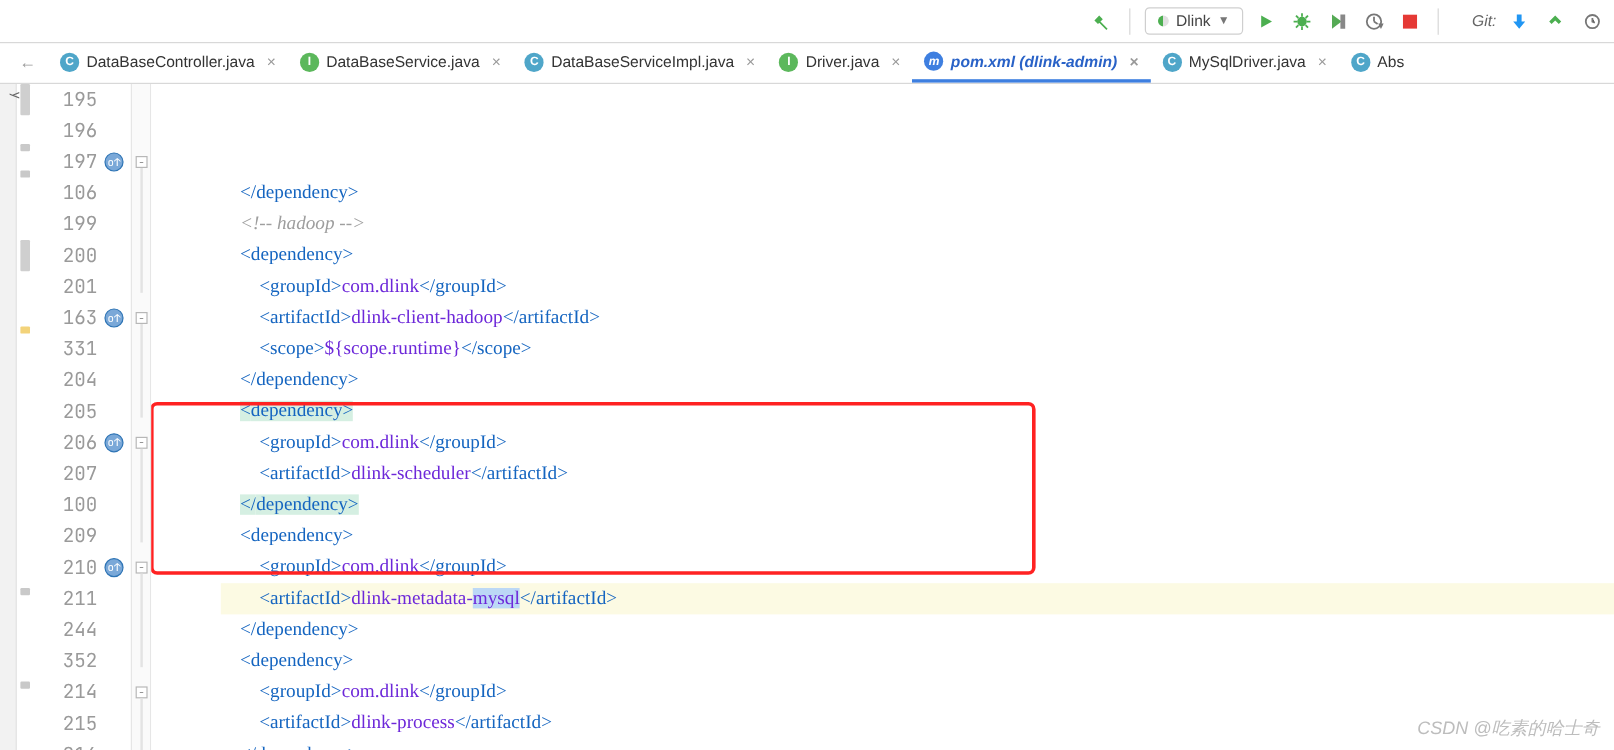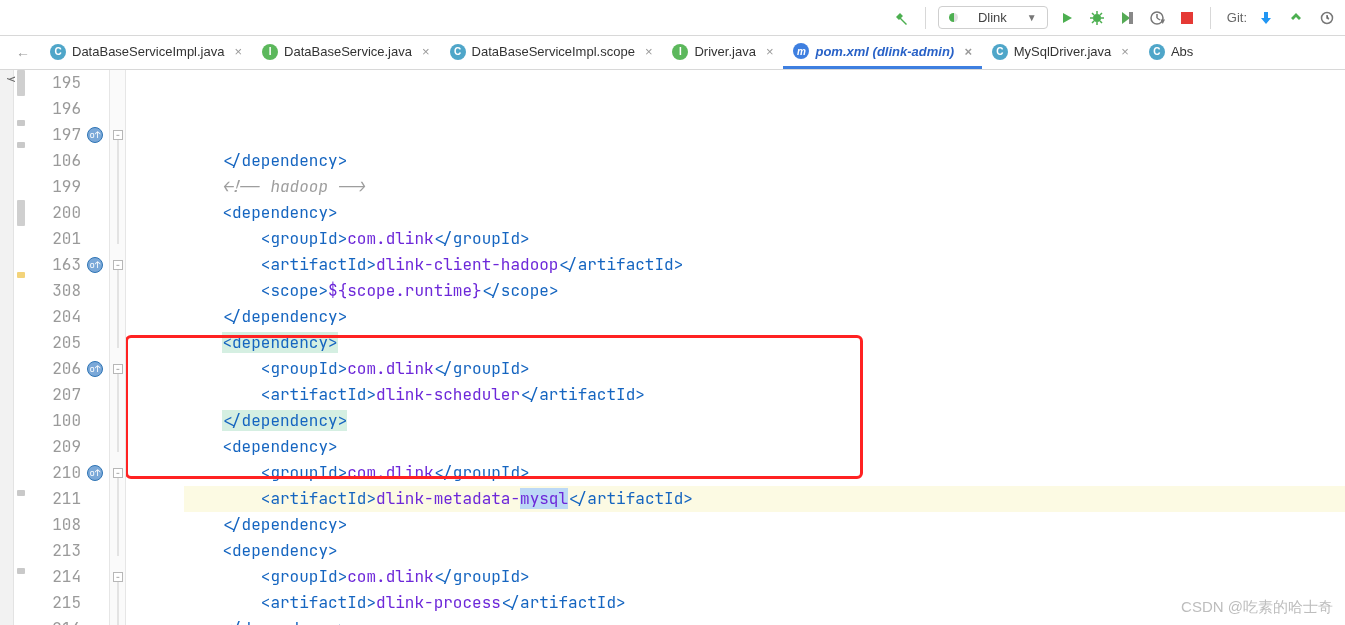--- a/index.html
+++ b/index.html
@@ -20,32 +20,32 @@
     display: flex;
     justify-content: flex-end;
     align-items: center;
     border-bottom: 1px solid #d8d8d8;
     padding: 0 8px;
     gap: 8px;
   }
   .toolbar .sep { width:1px; height:22px; background:#d8d8d8; margin:0 4px; }
   .toolbar .icon { display:inline-flex; align-items:center; justify-content:center; width:22px; height:22px; color:#6b6b6b; cursor:pointer; }
   .run-cfg {
-    display:flex; align-items:center; gap:20px;
+    display:flex; align-items:center; gap:6px;
     border:1px solid #cfcfcf; border-radius:4px;
     padding:3px 10px; cursor:pointer;
   }
   .run-cfg .half { width:9px; height:9px; border-radius:50%;
     background: linear-gradient(90deg,#4caf50 50%,#e0e0e0 50%); }
   .run-cfg span.label { color:#444; }
   .run-cfg .caret { color:#777; font-size:10px; }
   .toolbar .green { color:#4caf50; }
   .toolbar .red   { color:#e53935; }
   .toolbar .blue  { color:#2196f3; }
-  .git-label { color:#666; margin-left:4px; }
+  .git-label { color:#666; margin-left:16px;font-style:italic; }
 
   
   .tabs {
     display:flex; align-items:stretch; height:34px;
     border-bottom:1px solid #d8d8d8;
     padding-left: 40px;
     overflow:hidden;
   }
   .tab {
     display:flex; align-items:center; gap:6px;
@@ -121,40 +121,42 @@
     background:#fff; font-size:9px; line-height:8px; text-align:center; color:#888;
     cursor:pointer;
   }
   .fold-strip .line {
     position:absolute; left:7px; width:2px; background:#e3e3e3;
   }
 
   .code {
     flex:1; position:relative; padding-left:58px; white-space:pre; background:#fff;
     overflow:hidden;
+    font-family:Liberation Serif, serif;
   }
   .code-row { height:26px; }
   .code-row.caret-line { background:#fcfae3; }
   .tag { color:#1565c0; }
   .txt { color:#6d28d9; }
   .cmt { color:#9e9e9e; font-style:italic; }
   .hl-dep { background:#d5efe2; }
   .hl-sel { background:#bcd8f6; }
 
   
   .red-box {
     position:absolute;
     border:3px solid #f22; border-radius:6px;
     pointer-events:none;
   }
 
   .watermark {
     position:absolute; right:12px; bottom:8px;
     color:#bdbdbd; font-size:15px;
     font-family: "Segoe UI", sans-serif;
+    font-style: italic;
   }
 
   
   svg { display:block; }
 </style>
 </head>
 <body>
 
 <div class="toolbar">
   <span class="icon green">
@@ -214,31 +216,31 @@
         <circle cx="8" cy="8" r="5.5" fill="none" stroke="currentColor" stroke-width="1.5"></circle>
         <path stroke="currentColor" stroke-width="1.5" d="M8 5v3l2 1"></path>
       </svg>
   </span>
 </div>
 
 <span class="tabs-left-arrow">←</span>
 <div class="tabs" id="tabs">
     <div class="tab">
       <span class="file-icon fc-c">C</span>
-      <span>DataBaseServiceImpl.java</span>
+      <span>DataBaseController.java</span>
       <span class="close">×</span>
     </div>
     <div class="tab">
       <span class="file-icon fc-i">I</span>
       <span>DataBaseService.java</span>
       <span class="close">×</span>
     </div>
     <div class="tab">
       <span class="file-icon fc-c">C</span>
-      <span>DataBaseServiceImpl.scope</span>
+      <span>DataBaseServiceImpl.java</span>
       <span class="close">×</span>
     </div>
     <div class="tab">
       <span class="file-icon fc-i">I</span>
       <span>Driver.java</span>
       <span class="close">×</span>
     </div>
     <div class="tab active">
       <span class="file-icon fc-m">m</span>
       <span>pom.xml (dlink-admin)</span>
@@ -296,21 +298,21 @@
       </div>
       <div class="gutter-row">
         <span>201</span>
         <span style="width:16px"></span>
       </div>
       <div class="gutter-row">
         <span>163</span>
         <span class="bp">o↑</span>
       </div>
       <div class="gutter-row">
-        <span>308</span>
+        <span>331</span>
         <span style="width:16px"></span>
       </div>
       <div class="gutter-row">
         <span>204</span>
         <span style="width:16px"></span>
       </div>
       <div class="gutter-row">
         <span>205</span>
         <span style="width:16px"></span>
       </div>
@@ -332,25 +334,25 @@
       </div>
       <div class="gutter-row">
         <span>210</span>
         <span class="bp">o↑</span>
       </div>
       <div class="gutter-row">
         <span>211</span>
         <span style="width:16px"></span>
       </div>
       <div class="gutter-row">
-        <span>108</span>
-        <span style="width:16px"></span>
-      </div>
-      <div class="gutter-row">
-        <span>213</span>
+        <span>244</span>
+        <span style="width:16px"></span>
+      </div>
+      <div class="gutter-row">
+        <span>352</span>
         <span style="width:16px"></span>
       </div>
       <div class="gutter-row">
         <span>214</span>
         <span style="width:16px"></span>
       </div>
       <div class="gutter-row">
         <span>215</span>
         <span style="width:16px"></span>
       </div>

